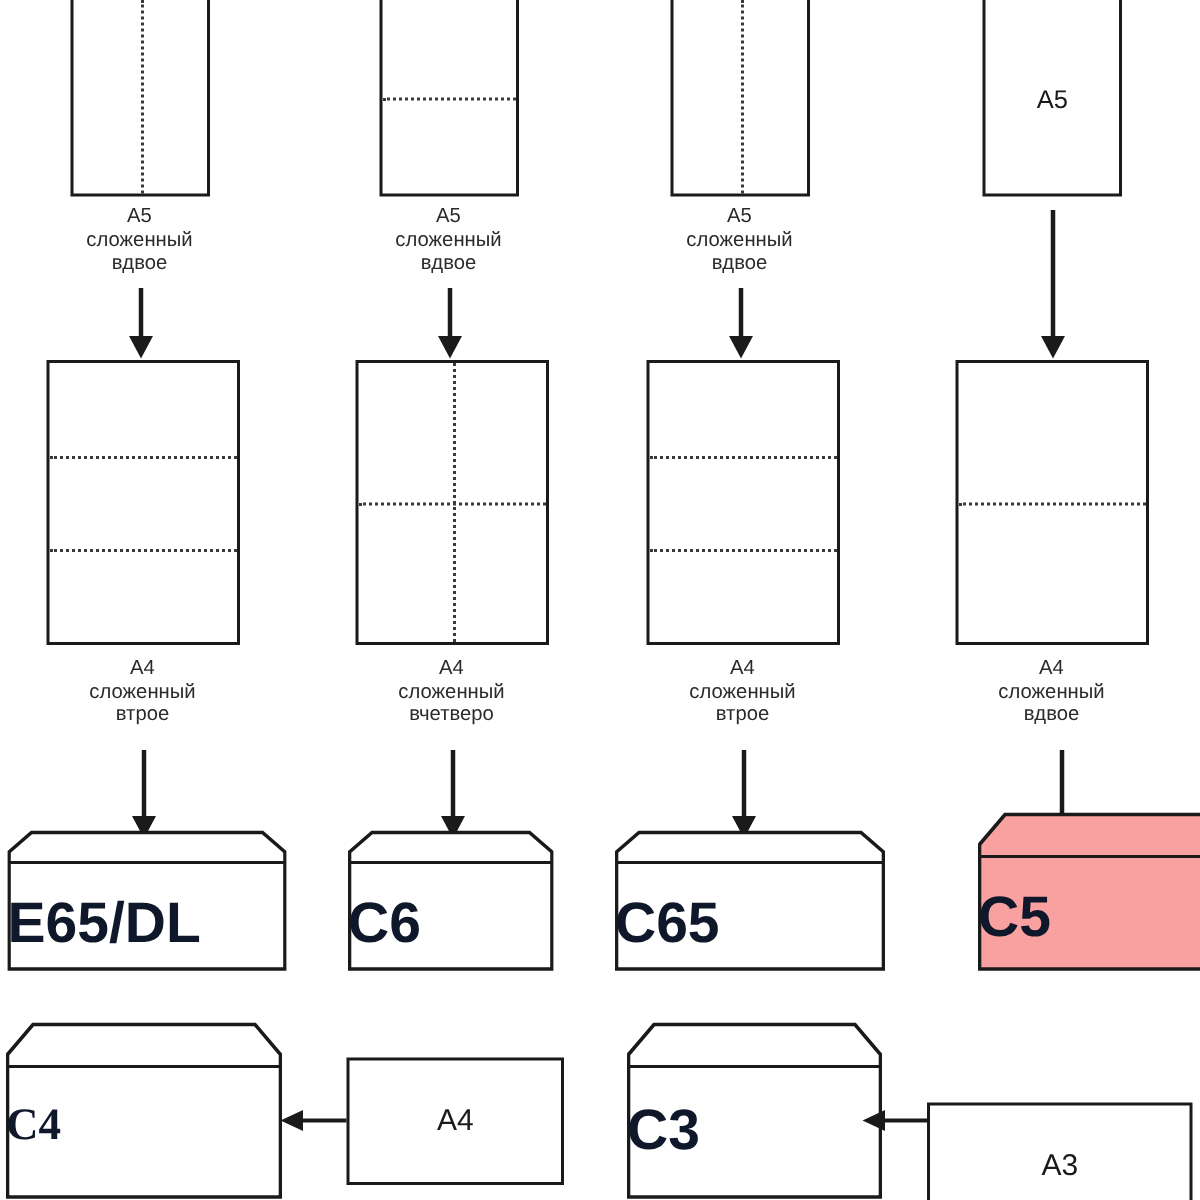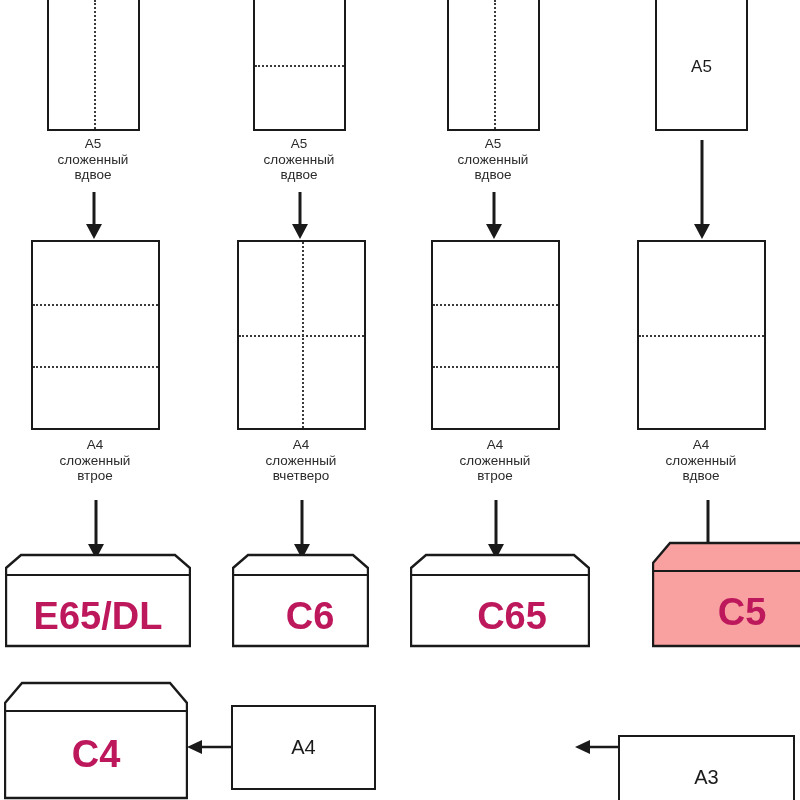--- a/index.html
+++ b/index.html
@@ -61,22 +61,21 @@
     position: absolute;
   }
   
   .envelope {
     position: absolute;
   }
   .env-label {
     position: absolute;
     left: 0;
     right: 0;
-    text-align: center;
-    color: #be185d;
+    color: #0f172a;
     font-weight: 700;
     line-height: 1;
     pointer-events: none;
   }
   
   .plain-rect {
     position: absolute;
     box-sizing: border-box;
     border: 2px solid #1a1a1a;
     background: #ffffff;
@@ -196,46 +195,53 @@
       <line x1="1" y1="22" x2="136" y2="22" stroke="#1a1a1a" stroke-width="2"></line>
     </svg>
     <div class="env-label" style="top:44px; font-size:38px;">C6</div>
   </div>
 
   <div class="envelope" style="left:410px; top:553px; width:180px; height:95px;">
     <svg width="180" height="95" viewBox="0 0 180 95">
       <polygon points="1,15 16,2 164,2 179,15 179,93 1,93" fill="#ffffff" stroke="#1a1a1a" stroke-width="2.4" stroke-linejoin="miter"></polygon>
       <line x1="1" y1="22" x2="179" y2="22" stroke="#1a1a1a" stroke-width="2"></line>
     </svg>
-    <div class="env-label" style="top:44px; font-size:38px;padding-left:24px;">C65</div>
+    <div class="env-label" style="top:44px; font-size:38px;">C65</div>
   </div>
 
   <div class="envelope" style="left:618px; top:541px; width:180px; height:107px;margin-left:34px;">
     <svg width="180" height="107" viewBox="0 0 180 107">
       <polygon points="1,22 18,2 162,2 179,22 179,105 1,105" fill="#f9a0a0" stroke="#1a1a1a" stroke-width="2.4" stroke-linejoin="miter"></polygon>
       <line x1="1" y1="30" x2="179" y2="30" stroke="#1a1a1a" stroke-width="2"></line>
     </svg>
     <div class="env-label" style="top:52px; font-size:38px;">C5</div>
   </div>
 
   <div class="envelope" style="left:4px; top:681px; width:184px; height:119px;">
     <svg width="184" height="119" viewBox="0 0 184 119">
       <polygon points="1,22 18,2 166,2 183,22 183,117 1,117" fill="#ffffff" stroke="#1a1a1a" stroke-width="2.4" stroke-linejoin="miter"></polygon>
       <line x1="1" y1="30" x2="183" y2="30" stroke="#1a1a1a" stroke-width="2"></line>
     </svg>
-    <div class="env-label" style="top:54px; font-size:38px;">C4</div>
+    <div class="env-label" style="top:54px; font-size:30px;font-family:Liberation Serif, serif;">C4</div>
   </div>
 
   <svg class="arrow-left" style="left:186px; top:735px;" width="48" height="24" viewBox="0 0 48 24">
     <line x1="48" y1="12" x2="10" y2="12" stroke="#1a1a1a" stroke-width="2.6"></line>
     <polygon points="1,12 16,5 16,19" fill="#1a1a1a"></polygon>
   </svg>
 
   <div class="plain-rect" style="left:231px; top:705px; width:145px; height:85px;">A4</div>
 
+  <div class="envelope" style="left:418px; top:681px; width:170px; height:119px;">
+    <svg width="170" height="119" viewBox="0 0 170 119">
+      <polygon points="1,22 18,2 152,2 169,22 169,117 1,117" fill="#ffffff" stroke="#1a1a1a" stroke-width="2.4" stroke-linejoin="miter"></polygon>
+      <line x1="1" y1="30" x2="169" y2="30" stroke="#1a1a1a" stroke-width="2"></line>
+    </svg>
+    <div class="env-label" style="top:54px; font-size:38px;">C3</div>
+  </div>
 
   <svg class="arrow-left" style="left:574px; top:735px;" width="48" height="24" viewBox="0 0 48 24">
     <line x1="48" y1="12" x2="10" y2="12" stroke="#1a1a1a" stroke-width="2.6"></line>
     <polygon points="1,12 16,5 16,19" fill="#1a1a1a"></polygon>
   </svg>
 
   <div class="plain-rect" style="left:618px; top:735px; width:177px; height:85px;">A3</div>
 
 </div>
 

